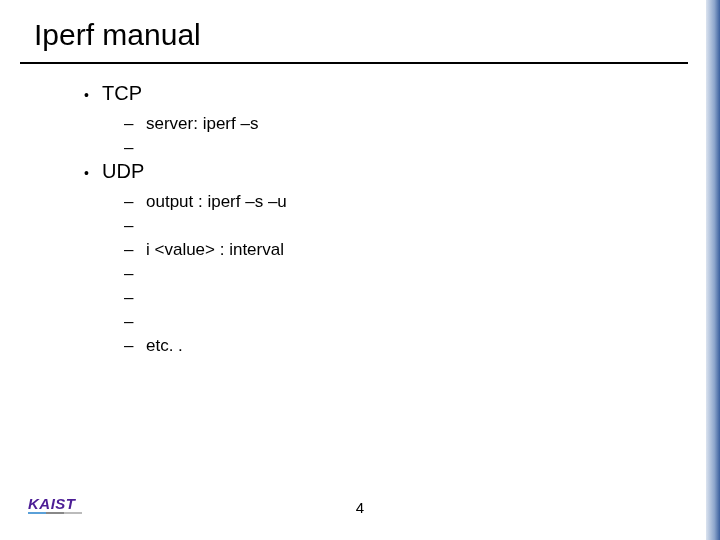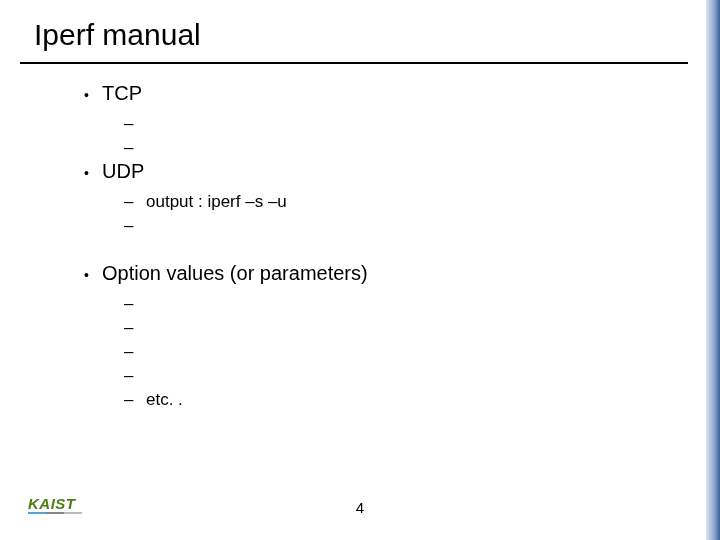--- a/index.html
+++ b/index.html
@@ -86,21 +86,21 @@
   }
   .logo-bars span {
     height: 2px;
     display: block;
   }
   .logo-text {
     font-family: Arial, sans-serif;
     font-weight: 900;
     font-style: italic;
     font-size: 15px;
-    color: #4d7c0f;
+    color: #4c1d95;
     letter-spacing: 0.5px;
   }
   .pagenum {
     position: absolute;
     left: 0;
     right: 0;
     bottom: 24px;
     text-align: center;
     font-size: 15px;
     color: #000;
@@ -115,45 +115,44 @@
 <div class="title-underline"></div>
 
 <div class="content">
 
   <div class="bullet1">
     <span class="b1sym">•</span><span class="b1txt">TCP</span>
   </div>
   <div class="sub">
     <div class="subline">
         <span class="dash">–</span>
+        <span>server: iperf –s</span>
       </div>
     <div class="subline">
         <span class="dash">–</span>
       </div>
   </div>
 
   <div class="bullet1">
     <span class="b1sym">•</span><span class="b1txt">UDP</span>
   </div>
   <div class="sub">
     <div class="subline">
         <span class="dash">–</span>
         <span>output : iperf –s –u</span>
       </div>
     <div class="subline">
         <span class="dash">–</span>
       </div>
   </div>
 
-  <div class="bullet1 gap">
-    <span class="b1sym">•</span><span class="b1txt">Option values (or parameters)</span>
-  </div>
   <div class="sub">
     <div class="subline">
         <span class="dash">–</span>
+        <span>i &lt;value&gt; : interval</span>
       </div>
     <div class="subline">
         <span class="dash">–</span>
       </div>
     <div class="subline">
         <span class="dash">–</span>
       </div>
     <div class="subline">
         <span class="dash">–</span>
       </div>

